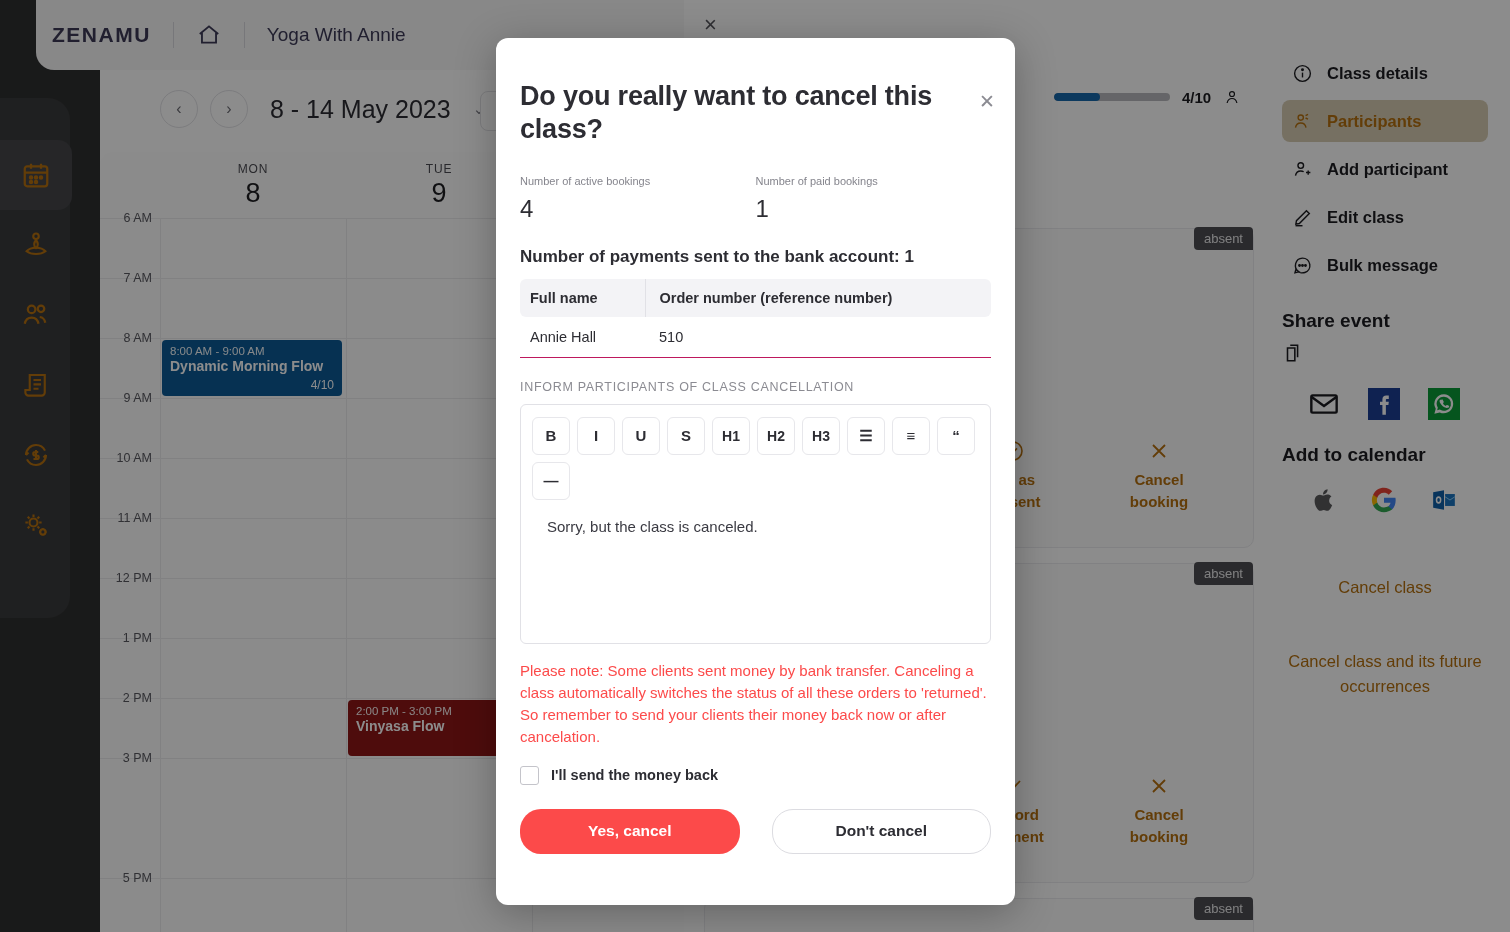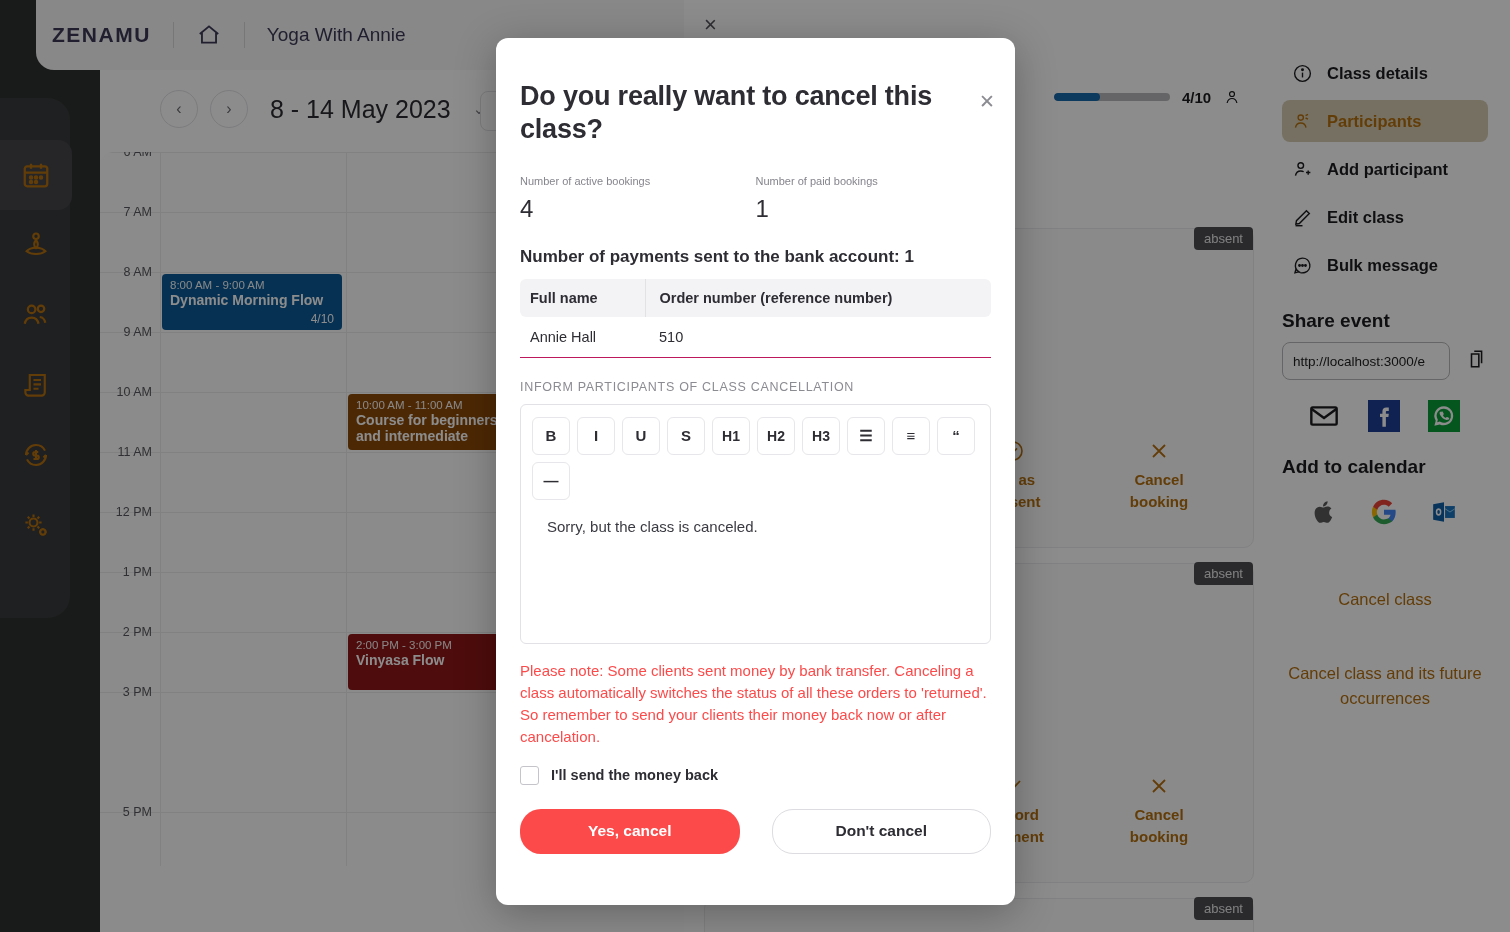--- a/index.html
+++ b/index.html
@@ -297,20 +297,30 @@
 
     <div class="weeknav">
       <div class="rnd-btn">‹</div>
       <div class="rnd-btn">›</div>
       <div class="week-range">8 - 14 May 2023</div>
       <div class="chev-dn">⌄</div>
     </div>
     <div class="search-box"></div>
 
     <div class="cal">
+      <div class="cal-head">
+        <div class="day-col-h">
+          <div class="dow">MON</div>
+          <div class="dnum">8</div>
+        </div>
+        <div class="day-col-h">
+          <div class="dow">TUE</div>
+          <div class="dnum">9</div>
+        </div>
+      </div>
       <div class="cal-body" id="cal-body">
           <div class="hour-row" style="top: 0px;">
             <div class="hour-lbl">6 AM</div>
           </div>
           <div class="hour-row" style="top: 60px;">
             <div class="hour-lbl">7 AM</div>
           </div>
           <div class="hour-row" style="top: 120px;">
             <div class="hour-lbl">8 AM</div>
           </div>
@@ -338,24 +348,20 @@
           <div class="hour-row" style="top: 660px;">
             <div class="hour-lbl">5 PM</div>
           </div>
           <div class="vline" style="left: 60px;"></div>
           <div class="vline" style="left: 246px;"></div>
           <div class="vline" style="left: 432px;"></div>
           <div class="event" style="background: rgb(11, 90, 150); left: 62px; width: 180px; top: 122px; height: 56px;">
             <div class="etime">8:00 AM - 9:00 AM</div>
             <div class="etitle">Dynamic Morning Flow</div>
             <div class="ecount">4/10</div>
-          </div>
-          <div class="event" style="background: rgb(140, 74, 9); left: 248px; width: 180px; top: 242px; height: 56px;">
-            <div class="etime">10:00 AM - 11:00 AM</div>
-            <div class="etitle">Course for beginners and intermediate</div>
           </div>
           <div class="event" style="background: rgb(142, 23, 23); left: 248px; width: 180px; top: 482px; height: 56px;">
             <div class="etime">2:00 PM - 3:00 PM</div>
             <div class="etitle">Vinyasa Flow</div>
           </div>
         </div>
     </div>
 
     <div class="detail">
       <div class="detail-x">×</div>
@@ -461,21 +467,20 @@
           <path d="M12 3.6a8.4 8.4 0 1 1-7.4 12.3L3.4 20.4l4.6-1.2A8.4 8.4 0 0 1 12 3.6z"></path>
           <circle cx="8.6" cy="12" r=".85" fill="#1d1d21"></circle>
             <circle cx="12" cy="12" r=".85" fill="#1d1d21"></circle>
           <circle cx="15.4" cy="12" r=".85" fill="#1d1d21"></circle>
         </svg>
         <span>Bulk message</span>
       </div>
 
       <div class="side-h">Share event</div>
       <div class="url-row">
-        <div class="url-box">http://localhost:3000/e</div>
         <div class="copy-ico">
           <svg viewBox="0 0 24 24" fill="none" stroke="#1d1d21" stroke-width="1.7">
             <path d="M9 3.5h8v13"></path>
               <path d="M6 6.5h8v14H6z"></path>
           </svg>
         </div>
       </div>
       <div class="share-icons">
         <div>
           <svg viewBox="0 0 24 24" fill="none" stroke="#1d1d21" stroke-width="1.8" style="width:32px;height:32px">

